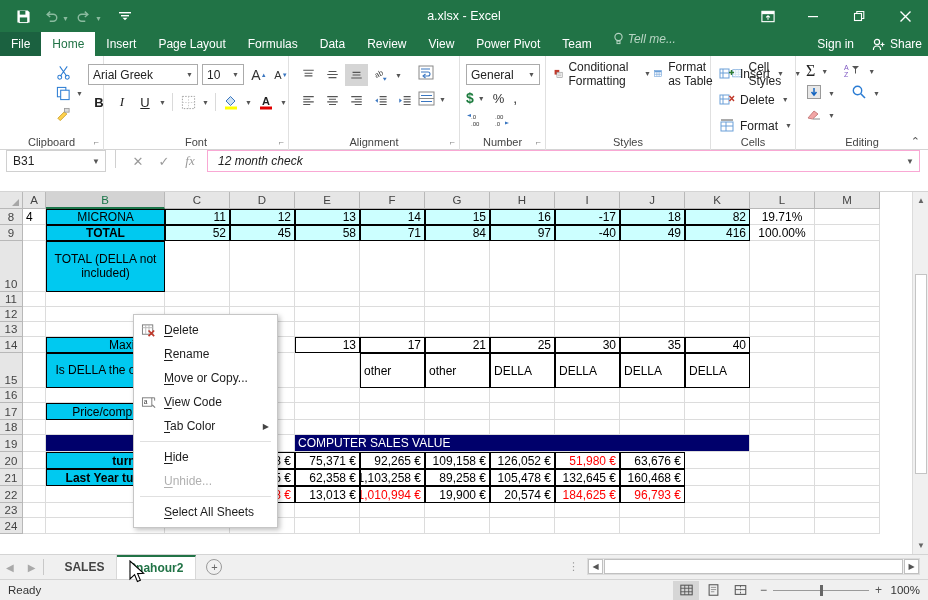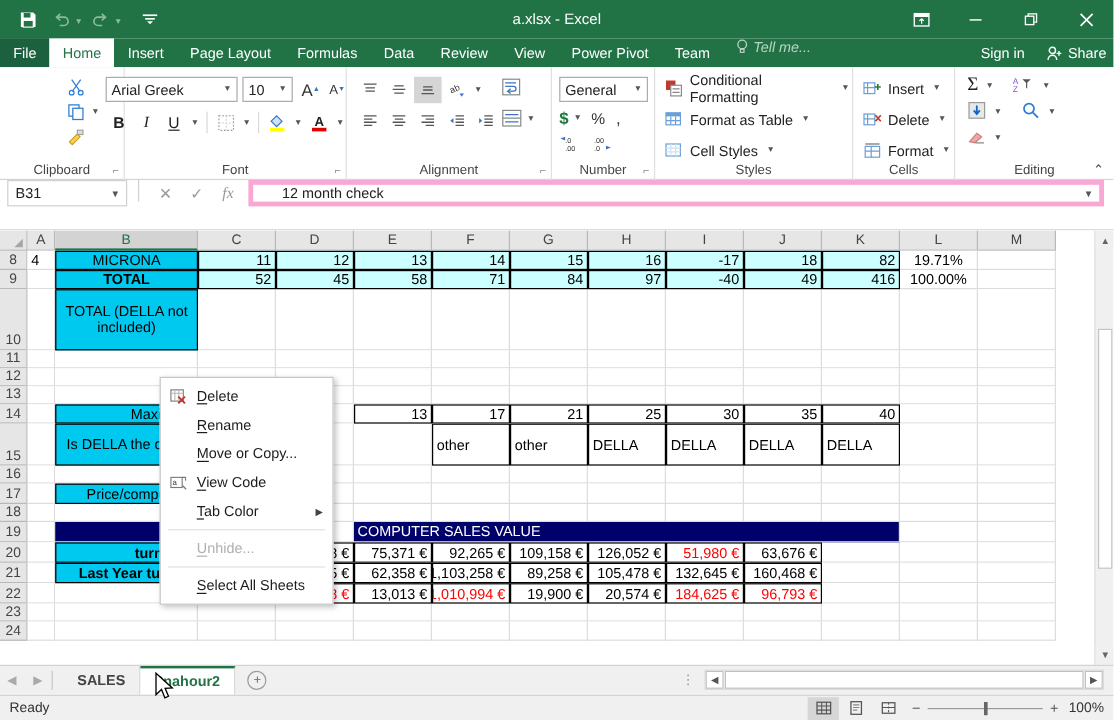--- a/index.html
+++ b/index.html
@@ -112,22 +112,22 @@
     background: #fff; border-bottom: 1px solid #d4d4d4;
     display: flex; align-items: flex-start;
   }
   .namebox {
     margin-left: 6px; width: 100px; height: 22px; border: 1px solid #d0d0d0; background: #fff;
     display: flex; align-items: center; padding-left: 6px; font-size: 12px; color: #222; position: relative;
   }
   .fb-sep { width: 1px; height: 18px; background: #d0d0d0; margin: 0 9px; }
   .fb-btn { width: 26px; height: 22px; display: flex; align-items: center; justify-content: center; color: #9a9a9a; font-size: 13px; }
   .fb-input {
-    flex: 1; height: 22px; border: 4px solid #f9a8d4; background: #fff; margin-right: 8px; margin-left: 4px;
-    display: flex; align-items: center; padding-left: 24px; font-size: 12px; color: #222; position: relative;
+    flex: 1; height: 22px; border: 1px solid #f9a8d4; background: #fff; margin-right: 8px; margin-left: 4px;
+    display: flex; align-items: center; padding-left: 10px; font-size: 12px; color: #222; position: relative; font-style: italic;
   }
   .fb-caret { position: absolute; right: 5px; font-size: 8px; color: #555; }
 
   
   .gridwrap { position: absolute; left: 0; top: 192px; width: 928px; height: 362px; background: #fff; overflow: hidden; }
   .corner-box {
     position: absolute; left: 0; top: 0; width: 23px; height: 17px;
     background: #e6e6e6; border-right: 1px solid #b8b8b8; border-bottom: 1px solid #b8b8b8;
   }
   .corner-tri { position: absolute; right: 3px; bottom: 2px; width: 0; height: 0; border-left: 7px solid transparent; border-bottom: 7px solid #a6a6a6; }
@@ -482,21 +482,21 @@
             <text x="1" y="7" font-size="6" fill="#333" font-family="Liberation Sans">.00</text>
             <text x="1" y="14" font-size="6" fill="#333" font-family="Liberation Sans">.0</text>
             <path d="M11 12.5 15 11l-4-1.5z" fill="#3a76c0"></path>
           </svg>
       </div>
       <div class="rgroup-label">Number</div>
       <div class="dlg-launcher">⌐</div>
     </div>
 
     <div class="rgroup" style="left:546px; width:165px">
-      <div style="position:absolute;left:8px;top:6px;display:flex;flex-direction:column;gap:3px">
+      <div style="position:absolute;left:8px;top:6px;display:flex;flex-direction:row;gap:3px">
         <div class="bigcmd">
           <svg width="16" height="16" viewBox="0 0 16 16">
               <rect x="1" y="1" width="8" height="8" fill="#c0392b"></rect>
               <rect x="5" y="5" width="9" height="9" fill="#fff" stroke="#888"></rect>
               <path d="M6.5 8h6M6.5 11h6" stroke="#888"></path>
             </svg>
           <span>Conditional Formatting</span>
           <span class="caret7">▼</span>
         </div>
         <div class="bigcmd">
@@ -977,20 +977,24 @@
             </svg>
           </span>
           <span class="ctx-label"><span class="ul">V</span>iew Code</span>
         </div>
         <div class="ctxitem">
           <span class="ctx-ico"></span>
           <span class="ctx-label"><span class="ul">T</span>ab Color</span>
           <span class="ctx-arrow">▶</span>
         </div>
         <div class="ctxsep"></div>
+        <div class="ctxitem">
+          <span class="ctx-ico"></span>
+          <span class="ctx-label"><span class="ul">H</span>ide</span>
+        </div>
         <div class="ctxitem disabled">
           <span class="ctx-ico"></span>
           <span class="ctx-label"><span class="ul">U</span>nhide...</span>
         </div>
         <div class="ctxsep"></div>
         <div class="ctxitem">
           <span class="ctx-ico"></span>
           <span class="ctx-label"><span class="ul">S</span>elect All Sheets</span>
         </div>
       </div>

